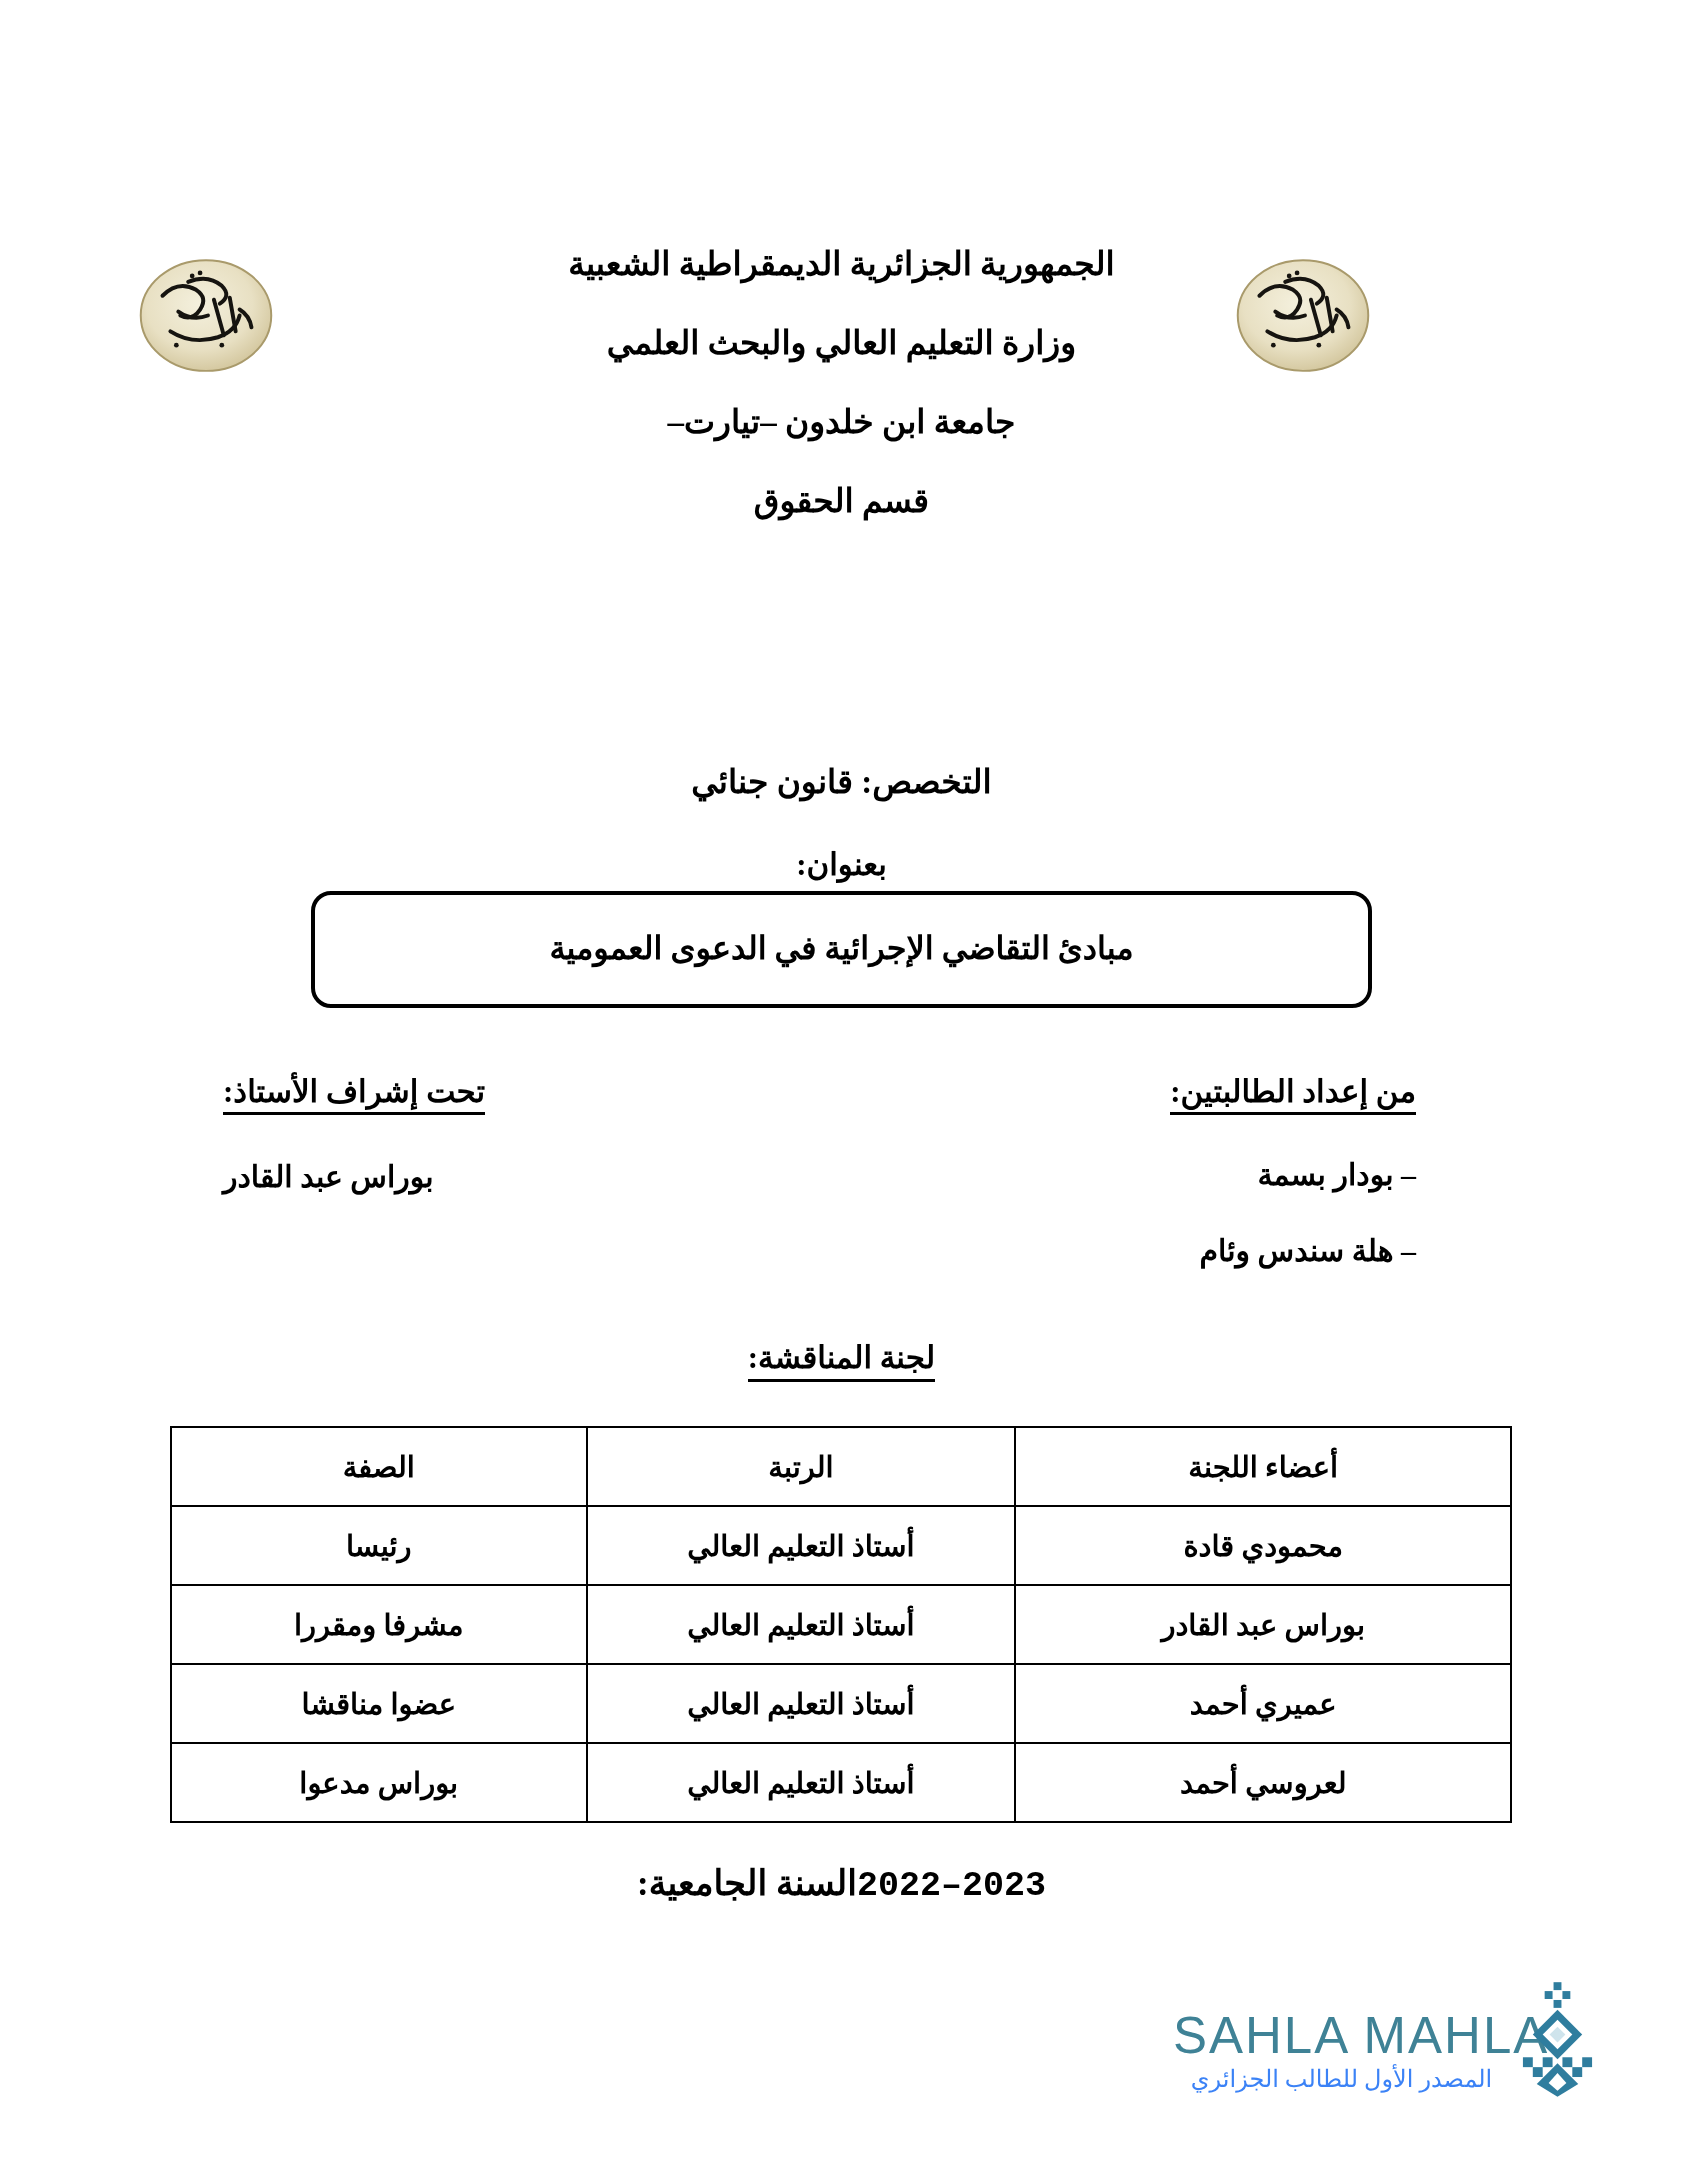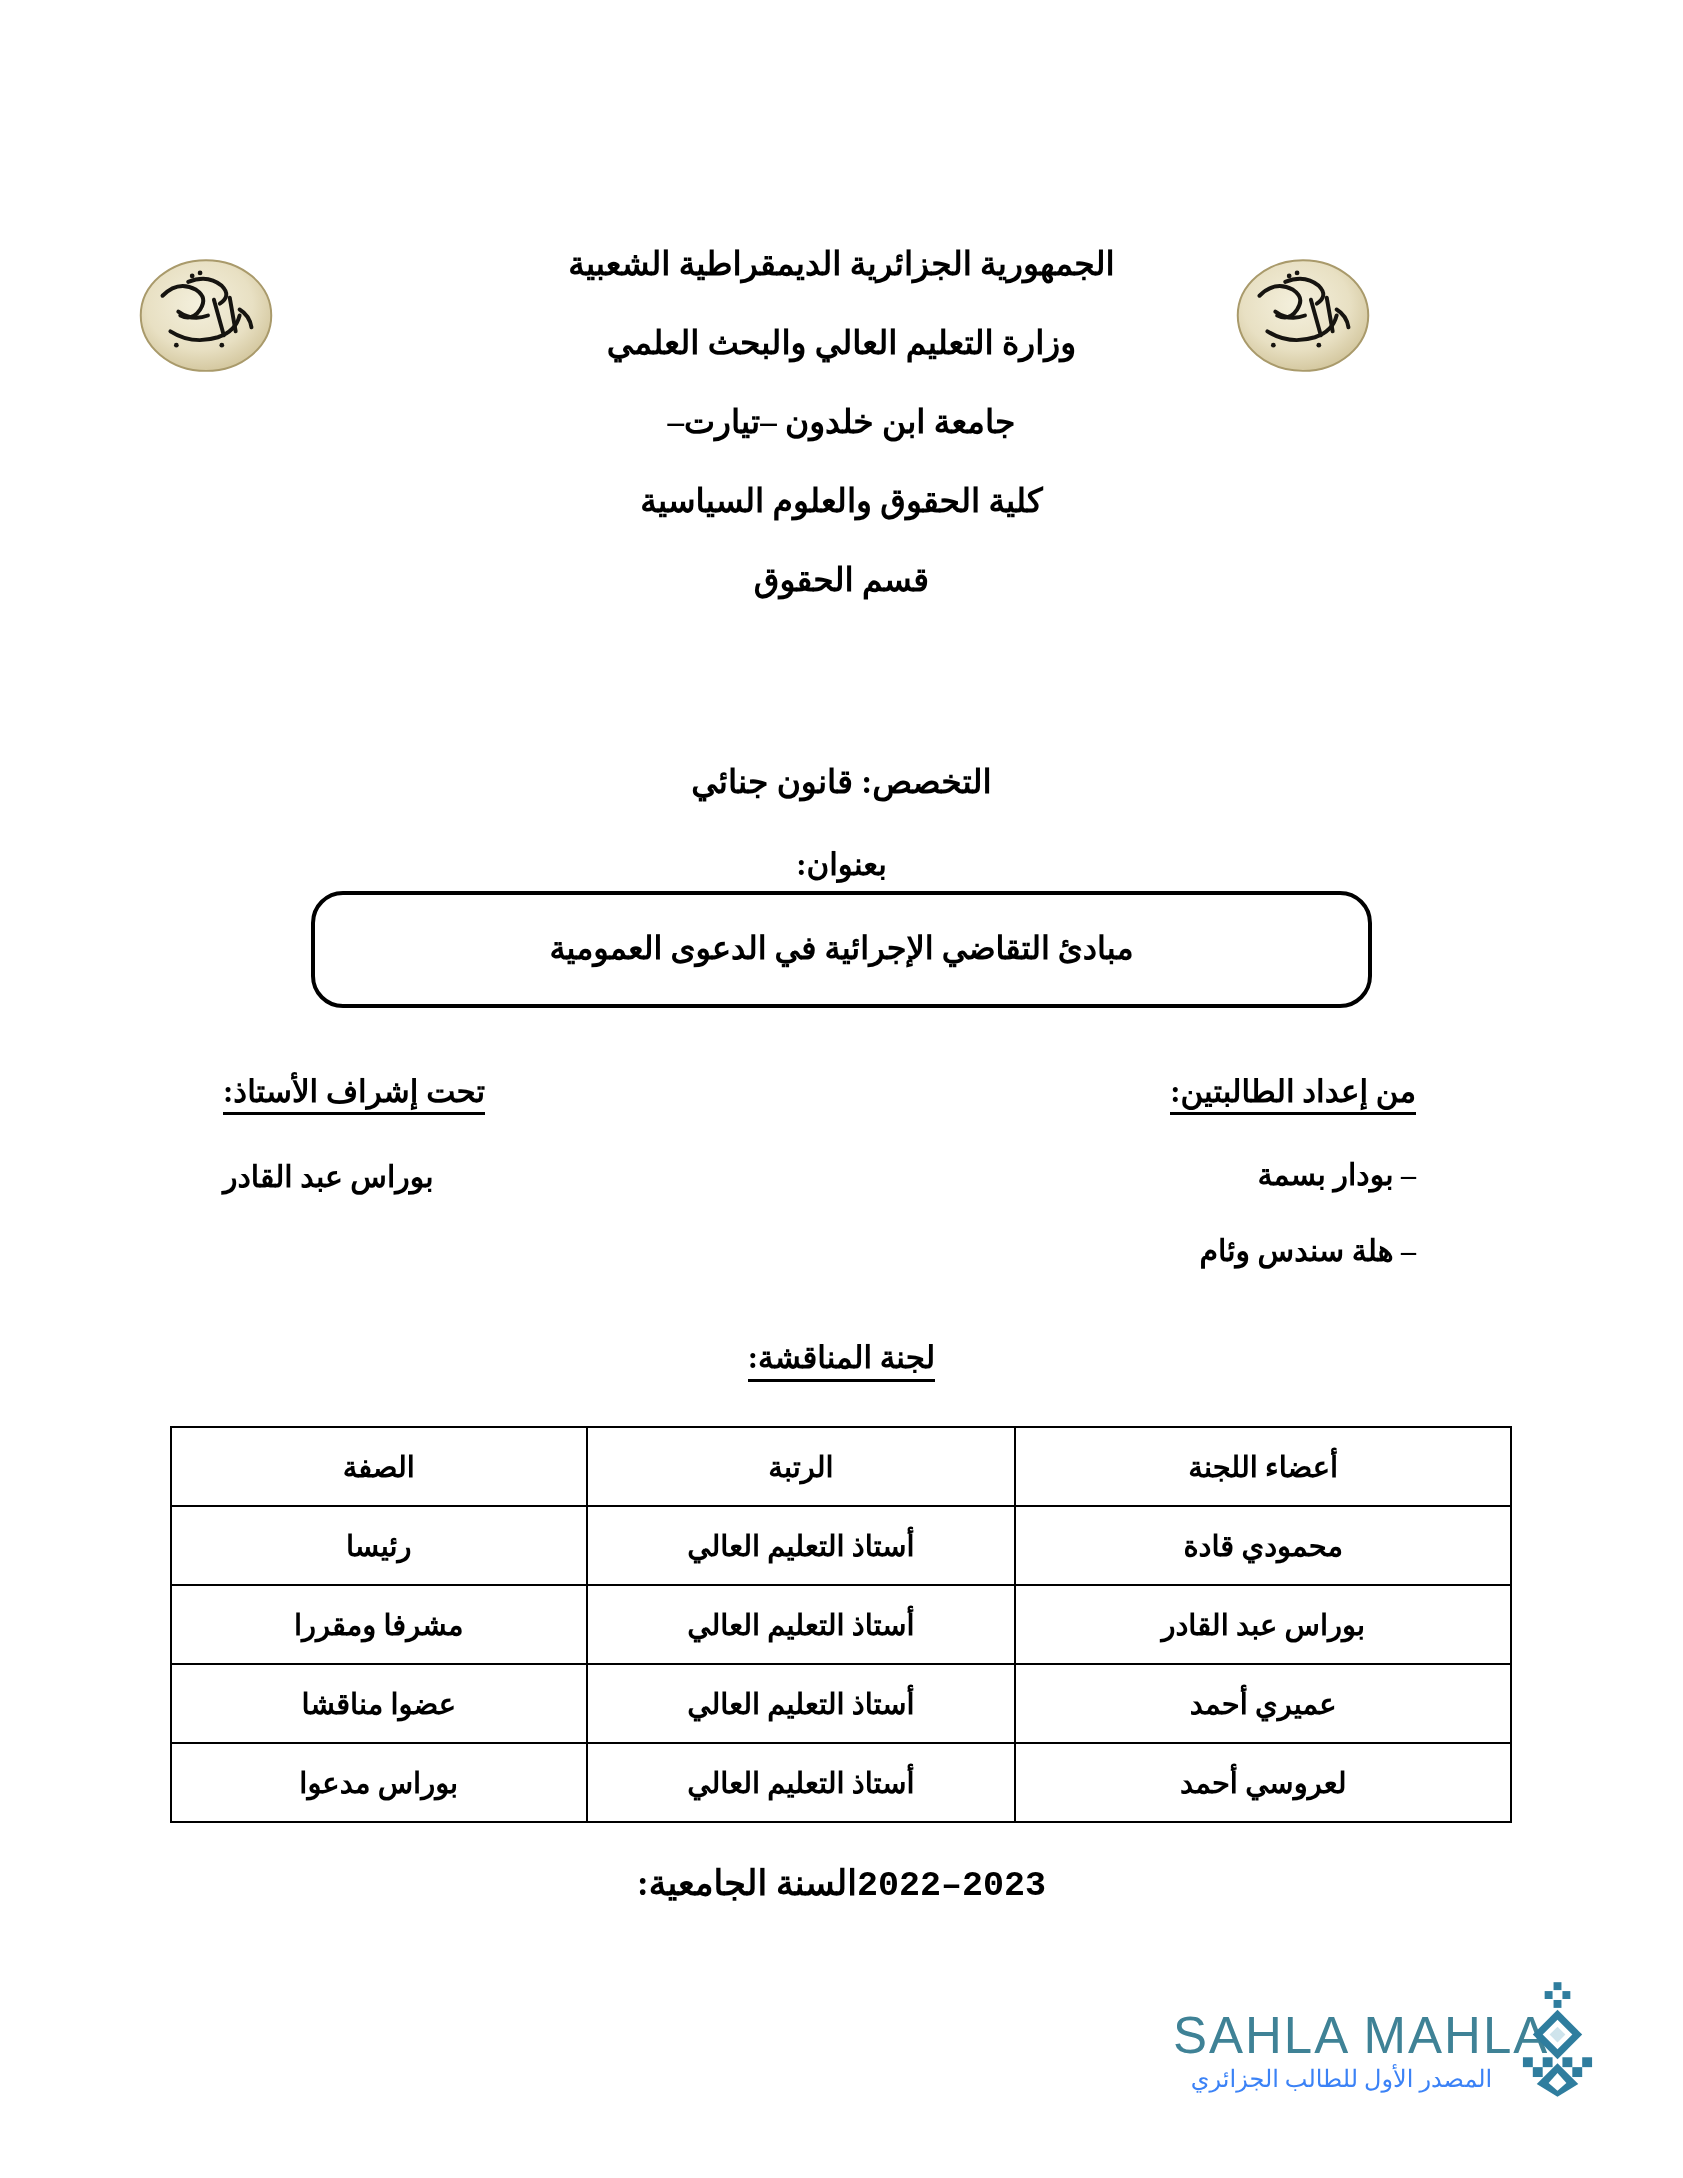--- a/index.html
+++ b/index.html
@@ -71,21 +71,21 @@
     font-weight: 700;
     direction: rtl;
   }
   .title-box {
     position: absolute;
     top: 891px;
     left: 311px;
     width: 1061px;
     height: 117px;
     border: 4px solid #000000;
-    border-radius: 32px;
+    border-radius: 20px;
     box-sizing: border-box;
     display: flex;
     align-items: center;
     justify-content: center;
   }
   .title-text {
     font-size: 32px;
     font-weight: 700;
     direction: rtl;
     text-align: center;
@@ -279,21 +279,20 @@
         <circle cx="58" cy="100" r="2.4"></circle>
         <circle cx="104" cy="100" r="2.4"></circle>
       </g>
     </svg>
   </div>
 
   <div class="header-block">
     <div class="header-line">الجمهورية الجزائرية الديمقراطية الشعبية</div>
     <div class="header-line">وزارة التعليم العالي والبحث العلمي</div>
     <div class="header-line">جامعة ابن خلدون –تيارت–</div>
-    <div class="header-line">كلية الحقوق والعلوم السياسية</div>
     <div class="header-line">قسم الحقوق</div>
   </div>
 
   <div class="degree-line l2">التخصص: قانون جنائي</div>
 
   <div class="bi-unwan">بعنوان:</div>
   <div class="title-box">
     <div class="title-text">مبادئ التقاضي الإجرائية في الدعوى العمومية</div>
   </div>
 

